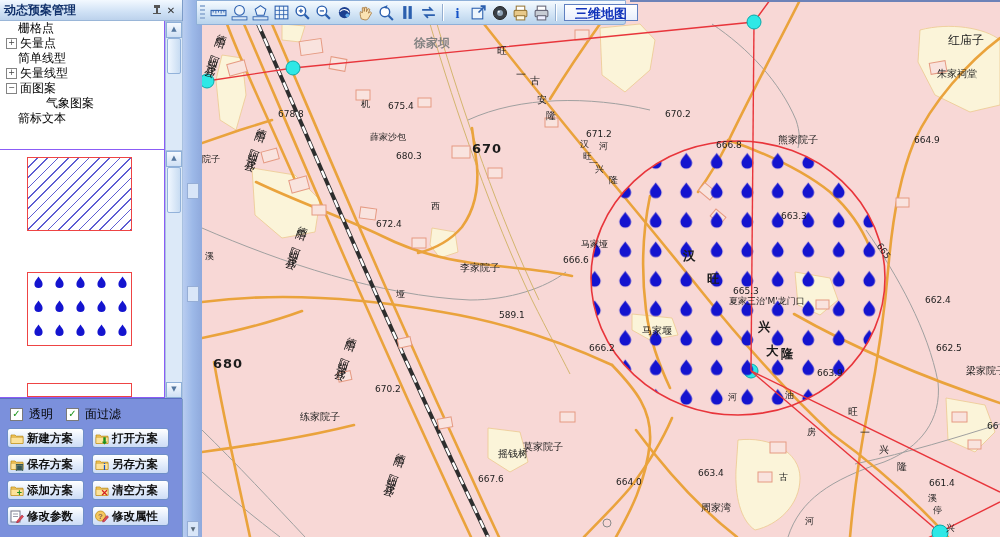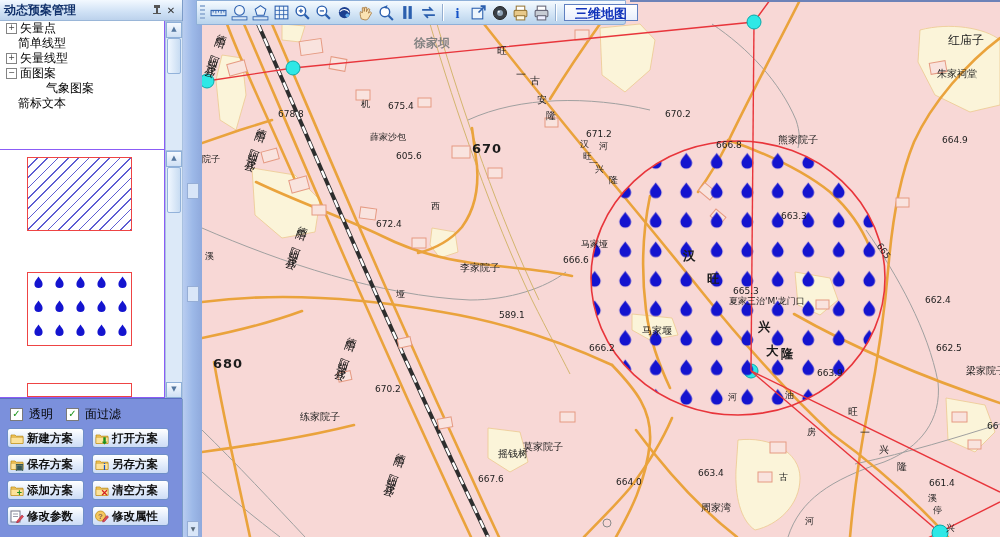--- a/index.html
+++ b/index.html
@@ -201,28 +201,28 @@
         <div class="ml lbl-p" style="left: 460px; top: 261px;">李家院子</div>
         <div class="ml lbl-p" style="left: 966px; top: 364px;">梁家院子</div>
         <div class="ml lbl-p" style="left: 701px; top: 501px;">周家湾</div>
         <div class="ml lbl-p" style="left: 498px; top: 447px;">摇钱树</div>
         <div class="ml lbl-e" style="left: 370px; top: 131px;">薛家沙包</div>
         <div class="ml lbl-e" style="left: 581px; top: 238px;">马家垭</div>
         <div class="ml lbl-p" style="left: 642px; top: 324px;">马家堰</div>
         <div class="ml lbl-e" style="left: 193px; top: 153px;">家院子</div>
         <div class="ml lbl-e" style="left: 361px; top: 98px;">机</div>
         <div class="ml lbl-e" style="left: 388px; top: 101px;">675.4</div>
-        <div class="ml lbl-e" style="left: 396px; top: 151px;">605.6</div>
+        <div class="ml lbl-e" style="left: 396px; top: 151px;">680.3</div>
         <div class="ml lbl-e" style="left: 278px; top: 109px;">678.8</div>
         <div class="ml lbl-b" style="left: 472px; top: 141px;">670</div>
         <div class="ml lbl-b" style="left: 213px; top: 356px;">680</div>
         <div class="ml lbl-e" style="left: 586px; top: 129px;">671.2</div>
         <div class="ml lbl-e" style="left: 665px; top: 109px;">670.2</div>
         <div class="ml lbl-e" style="left: 716px; top: 140px;">666.8</div>
-        <div class="ml lbl-e" style="left: 914px; top: 135px; padding-left: 28px;">664.9</div>
+        <div class="ml lbl-e" style="left: 914px; top: 135px;">664.9</div>
         <div class="ml lbl-e" style="left: 376px; top: 219px;">672.4</div>
         <div class="ml lbl-e" style="left: 431px; top: 200px;">西</div>
         <div class="ml lbl-e" style="left: 205px; top: 250px;">溪</div>
         <div class="ml lbl-e" style="left: 396px; top: 288px;">垭</div>
         <div class="ml lbl-e" style="left: 499px; top: 310px;">589.1</div>
         <div class="ml lbl-e" style="left: 563px; top: 255px;">666.6</div>
         <div class="ml lbl-e" style="left: 589px; top: 343px;">666.2</div>
         <div class="ml lbl-e" style="left: 733px; top: 286px;">665.3</div>
         <div class="ml lbl-e" style="left: 781px; top: 211px;">663.3</div>
         <div class="ml lbl-e" style="left: 817px; top: 368px;">663.9</div>
@@ -390,20 +390,24 @@
             <rect x="2" y="1" width="6" height="3" fill="#555"></rect>
             <rect x="4" y="4" width="2" height="5" fill="#555"></rect>
             <line x1="1" y1="9.5" x2="9" y2="9.5" stroke="#555" stroke-width="1"></line>
           </svg>
       </span>
       <span class="hicon">✕</span>
     </div>
 
     <div id="tree">
         <div class="trow lvl1">
+          <span class="texp none"></span>
+          <span>栅格点</span>
+        </div>
+        <div class="trow lvl1">
           <span class="texp">+</span>
           <span>矢量点</span>
         </div>
         <div class="trow lvl1">
           <span class="texp none"></span>
           <span>简单线型</span>
         </div>
         <div class="trow lvl1">
           <span class="texp">+</span>
           <span>矢量线型</span>

